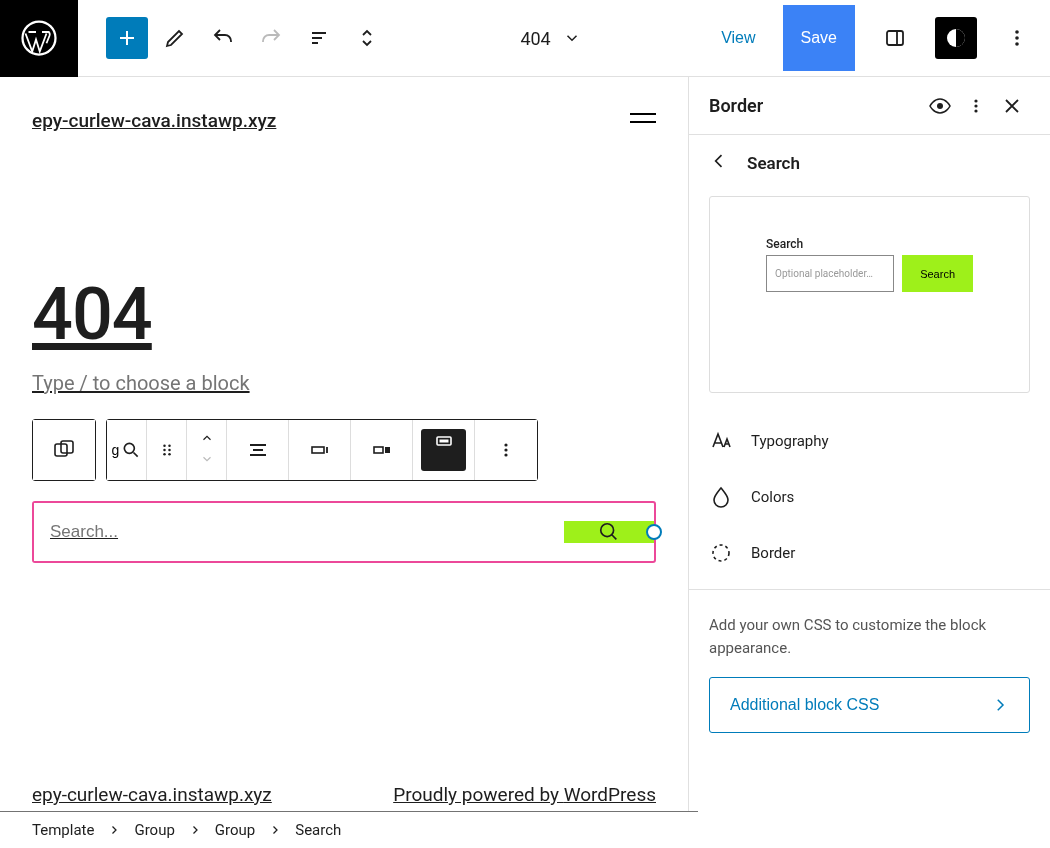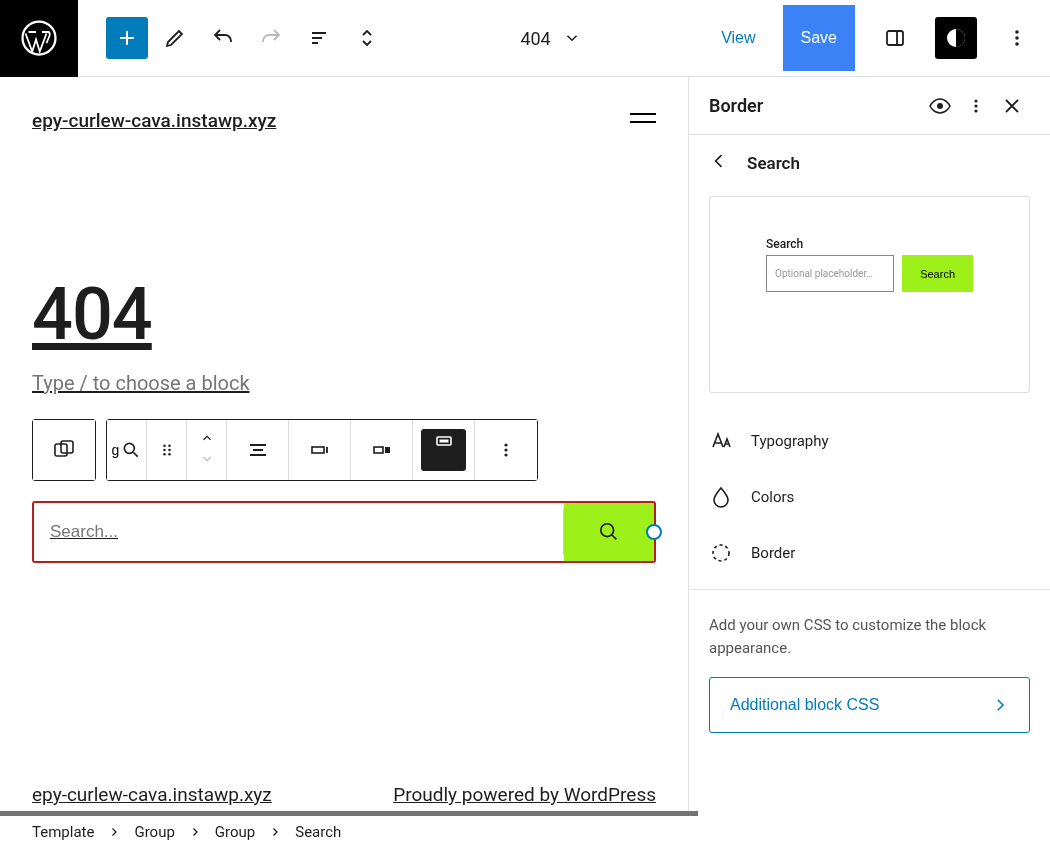--- a/index.html
+++ b/index.html
@@ -46,21 +46,21 @@
     .bt-btn:last-child { border-right: none; }
     .bt-btn svg { width: 24px; height: 24px; }
     .bt-narrow { width: 40px; height: 60px; flex-direction: column; }
     .bt-narrow svg { width: 14px; height: 14px; }
     .bt-active { background: #1e1e1e; border-radius: 3px; margin: 8px; width: 46px; height: 42px; }
     .bt-active svg { stroke: #fff; fill: #fff; }
     .bt-first { width: 40px; }
     .bt-first svg { width: 20px; height: 20px; }
     
     
-    .search-block-wrap { position: relative; border: 2px solid #b91c1c; border-radius: 3px; display: flex; }
+    .search-block-wrap { position: relative; border: 2px solid #ec4899; border-radius: 3px; display: flex; align-items: center; }
     .search-input { flex: 1; border: none; padding: 0 16px; font-size: 17px; height: 58px; outline: none; }
     .search-divider { width: 1px; background: #ccc; margin: 6px 0; }
     .search-btn { width: 90px; background: #9ef01a; border: none; display: flex; align-items: center; justify-content: center; cursor: pointer; }
     .search-btn svg { width: 22px; height: 22px; }
     .resize-handle { position: absolute; right: -8px; top: 50%; transform: translateY(-50%); width: 16px; height: 16px; border-radius: 50%; background: #fff; border: 2px solid #007cba; }
     
     .footer-row { display: flex; justify-content: space-between; margin-top: 220px; font-size: 19px; }
     .footer-row a { color: #1e1e1e; }
     
     
@@ -80,21 +80,21 @@
     
     .style-item { display: flex; align-items: center; gap: 18px; padding: 16px 20px; cursor: pointer; }
     .style-item svg { width: 24px; height: 24px; }
     .style-item span { font-size: 15px; }
     
     .css-section { border-top: 1px solid #e0e0e0; padding: 24px 20px; margin-top: 8px;}
     .css-desc { font-size: 15px; color: #555; margin-bottom: 18px; line-height: 1.5; }
     .css-btn { width: 100%; border: 1.5px solid #007cba; color: #007cba; background: #fff; padding: 18px 20px; display: flex; align-items: center; justify-content: space-between; font-size: 16px; cursor: pointer; border-radius: 3px; }
     
     
-    .breadcrumbs { height: 37px; border-top: 5px solid #737373; display: flex; align-items: center; padding: 0 32px; gap: 14px; font-size: 15px; position: absolute; bottom: 0; left: 0; right: 352px; background: #fff; }
+    .breadcrumbs { height: 37px; border-top: 1px solid #737373; display: flex; align-items: center; padding: 0 32px; gap: 14px; font-size: 15px; position: absolute; bottom: 0; left: 0; right: 352px; background: #fff; }
     .breadcrumbs svg { width: 12px; height: 12px; }
   </style>
 </head>
 <body>
 
 <div class="top-toolbar">
   <div class="wp-logo">
     <svg viewBox="0 0 24 24">
         <circle cx="12" cy="12" r="11" fill="none" stroke="#fff" stroke-width="1.5"></circle>
         <path d="M3 9l4.5 12L10 13l2.5 8L17 9M5 8h5M14 8h5M18 8c1 0 1.5 1 1 2.5l-2 5" fill="none" stroke="#fff" stroke-width="1.2"></path>

